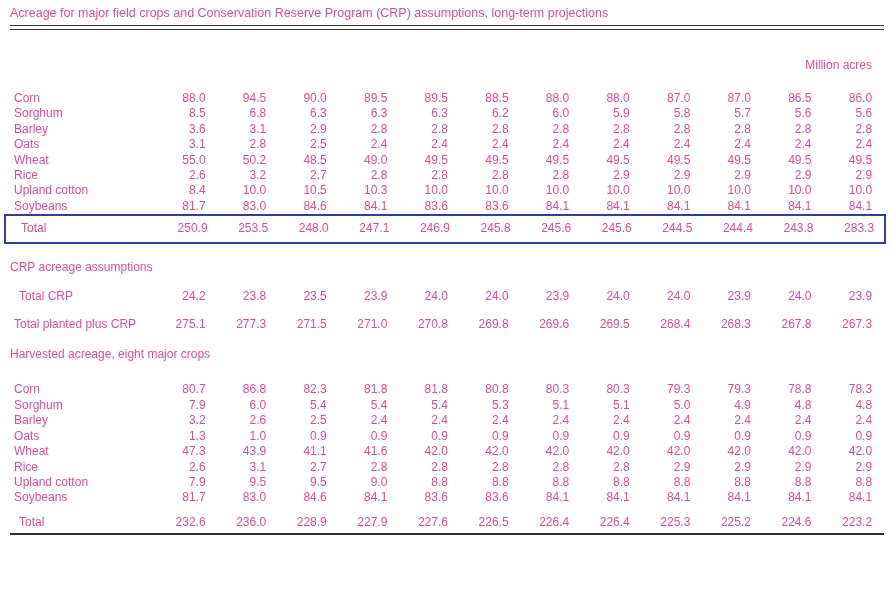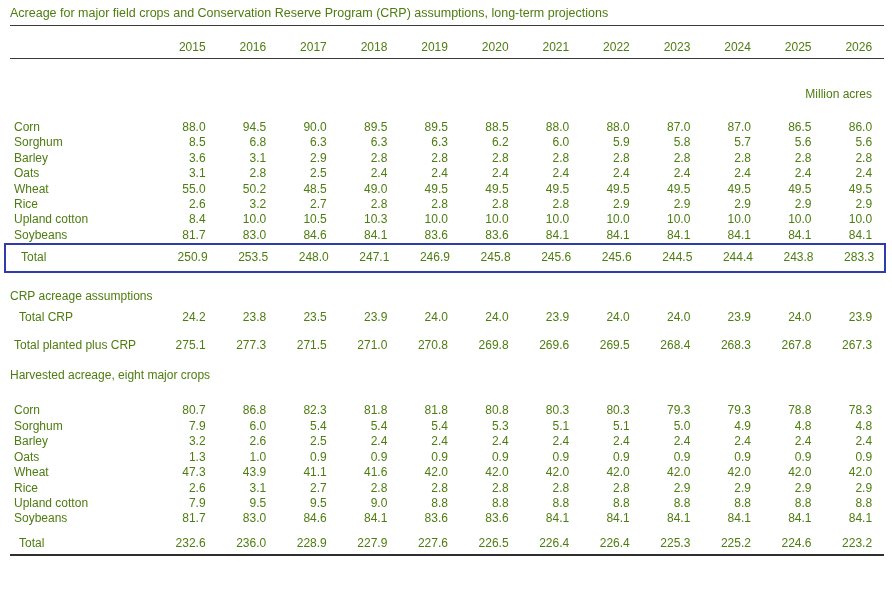--- a/index.html
+++ b/index.html
@@ -6,21 +6,21 @@
   .page {
     position: relative;
     width: 892px;
     height: 592px;
     box-sizing: border-box;
     padding: 6px 8px 0 10px;
     overflow: hidden;
     background: #ffffff;
     font-family: "Liberation Sans", sans-serif;
     font-size: 12px;
-    color: #4d7c0f;
+    color: #ec4899;
   }
   .title { font-size: 12.5px; line-height: 14px; white-space: nowrap; }
   .rule { width: 874px; height: 0; border-top: 1px solid #3a3a3a; }
   .rule-title { margin-top: 5px; }
   .rule-header { margin-top: 3px; }
   .rule-bottom { margin-top: 3px; border-top-width: 2px; border-top-color: #2f2f2f; }
 
   .grid { display: grid; grid-template-columns: 135px repeat(12, 60.6px); }
   .years-row { margin-top: 14px; line-height: 15px; }
   .cell { white-space: nowrap; }
@@ -37,48 +37,33 @@
   .row { line-height: 15.4px; }
 
   .total-box {
     margin-left: -6px;
     width: 878px;
     border: 2px solid #2f3cb0;
     padding: 5px 0;
   }
   .total-box .grid { margin-left: 6px; }
 
-  .crp-rows { margin-top: 6px; }
+  .crp-rows { margin-top: 14px; }
   .crp-rows .row + .row { margin-top: 13px; }
   .harv-rows { margin-top: 20px; }
   .bottom-total { margin-top: 9px; }
 </style>
 </head>
 <body>
 
 <div class="page">
 
   <div class="title">Acreage for major field crops and Conservation Reserve Program (CRP) assumptions, long-term projections</div>
   <div class="rule rule-title"></div>
 
-  <div class="grid years-row" id="years-row">
-      <span class="cell label"></span>
-      <span class="cell year">2015</span>
-      <span class="cell year">2016</span>
-      <span class="cell year">2017</span>
-      <span class="cell year">2018</span>
-      <span class="cell year">2019</span>
-      <span class="cell year">2020</span>
-      <span class="cell year">2021</span>
-      <span class="cell year">2022</span>
-      <span class="cell year">2023</span>
-      <span class="cell year">2024</span>
-      <span class="cell year">2025</span>
-      <span class="cell year">2026</span>
-    </div>
   <div class="rule rule-header"></div>
 
   <div class="unit-row">
     <span>Million acres</span>
   </div>
 
   <div>
     <div class="rows" id="sec0-rows">
         <div class="grid row">
           <span class="cell label">Corn</span>

